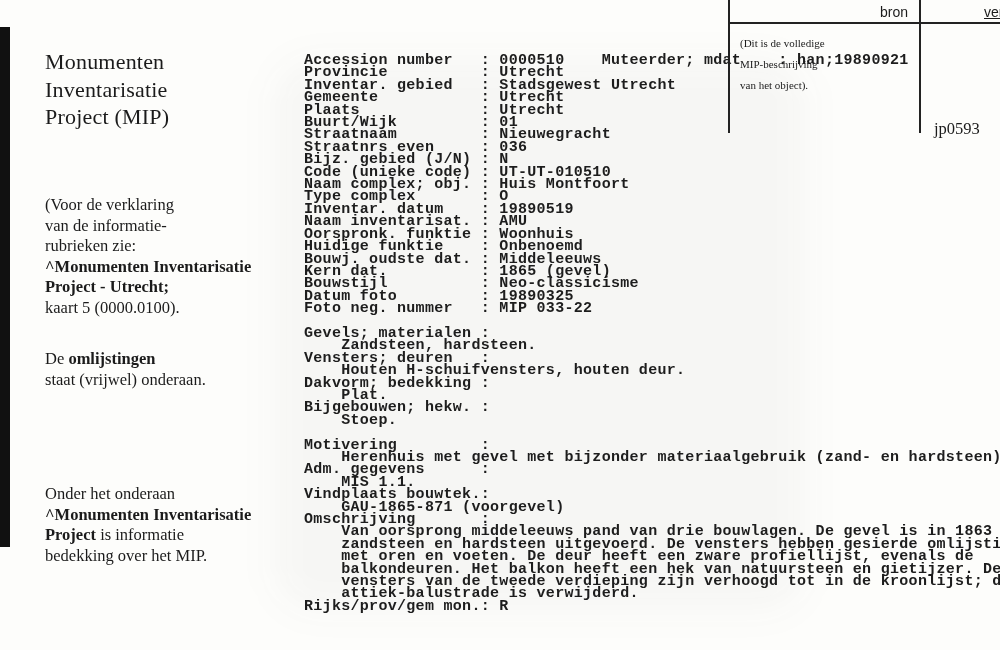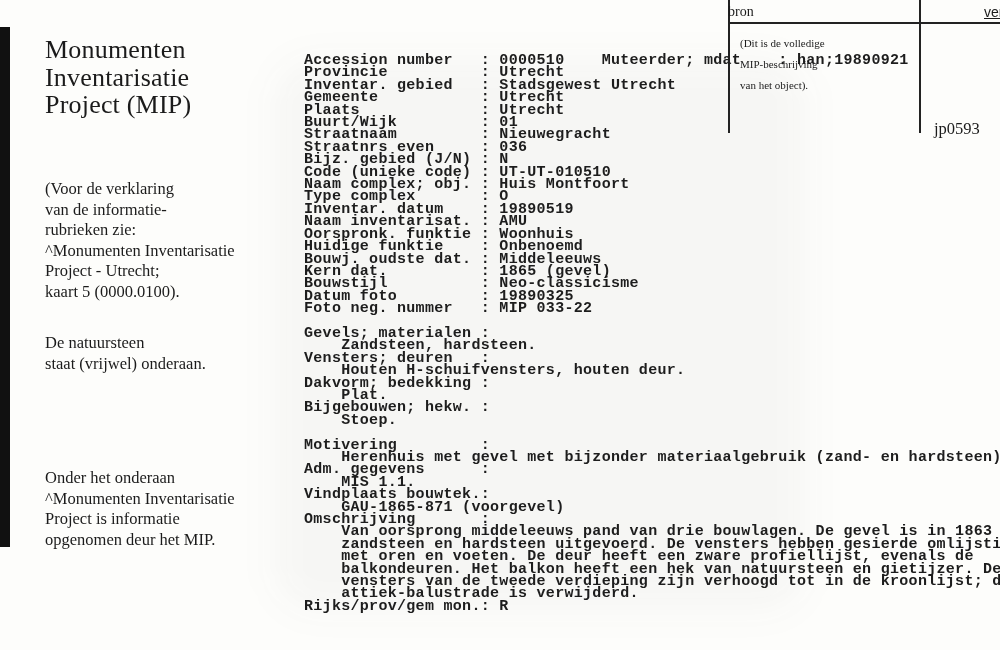--- a/index.html
+++ b/index.html
@@ -7,44 +7,44 @@
   #page{position:relative;width:1000px;height:650px;background:#fdfdfb;overflow:hidden;}
 
   
   .scan-wash{position:absolute;left:275px;top:60px;width:530px;height:550px;
     background:rgba(60,60,50,0.035);filter:blur(18px);border-radius:40px;pointer-events:none;}
 
   .edge-bar{position:absolute;left:0;top:27px;width:10px;height:520px;background:#111;}
 
   
   .sidebar{position:absolute;left:45px;top:0;width:230px;color:#1b1b1b;}
-  .page-title{position:absolute;left:0;top:36px;font-size:26px;line-height:27.5px;
+  .page-title{position:absolute;left:0;top:48px;font-size:22px;line-height:27.5px;
     white-space:pre-line;letter-spacing:0.2px;}
   .side-para{position:absolute;left:0;width:235px;font-size:16.5px;line-height:20.5px;
-    white-space:pre-line;}
-  .side-para .b{font-weight:normal;}
+    white-space:pre-line;margin-top:16px;}
+  .side-para .b{font-weight:bold;}
   .para1{top:179px;}
   .para2{top:333px;}
   .para3{top:468px;}
 
   
   .record{position:absolute;left:286px;top:37px;margin:18px;
     font-family:"Liberation Mono","DejaVu Sans Mono",monospace;
     font-size:15px;font-weight:bold;line-height:12.4px;letter-spacing:0.3px;
     color:#1d1d1d;white-space:pre;}
 
   
   .src-table{position:absolute;left:0;top:0;}
   .vline{position:absolute;top:0;width:1.5px;height:133px;background:#222;}
   .vline1{left:728px;}
   .vline2{left:919px;}
   .hline{position:absolute;left:728px;top:22px;width:272px;height:1.5px;background:#222;}
   .col-header{position:absolute;top:4px;font-family:"Liberation Sans",sans-serif;
     font-size:14px;color:#1b1b1b;}
-  .hdr-bron{left:728px;width:180px;text-align:left;font-family:Liberation Serif, serif;}
+  .hdr-bron{left:728px;width:180px;text-align:right;}
   .hdr-verwerkt{left:984px;text-decoration:underline;}
   .bron-note{position:absolute;left:740px;top:33px;width:175px;font-size:11px;
     line-height:21px;color:#1b1b1b;white-space:pre-line;}
   .verwerkt-code{position:absolute;left:934px;top:75px;font-size:16.5px;color:#1b1b1b;margin-top:44px;}
 </style>
 </head>
 <body>
 
 <div id="page">
 
@@ -55,26 +55,26 @@
   <div class="sidebar">
     <div class="page-title">Monumenten
 Inventarisatie
 Project (MIP)</div>
     <div class="side-para para1"><span>(Voor de verklaring
 van de informatie-
 rubrieken zie:
 </span><span class="b">^Monumenten Inventarisatie
 Project - Utrecht;</span><span>
 kaart 5 (0000.0100).</span></div>
-    <div class="side-para para2"><span>De </span><span class="b">natuursteen</span><span>
+    <div class="side-para para2"><span>De </span><span class="b">omlijstingen</span><span>
 staat (vrijwel) onderaan.</span></div>
     <div class="side-para para3"><span>Onder het onderaan
 </span><span class="b">^Monumenten Inventarisatie
 Project</span><span> is informatie
-opgenomen deur het MIP.</span></div>
+bedekking over het MIP.</span></div>
   </div>
 
   <pre class="record">Accession number   : 0000510    Muteerder; mdat    : han;19890921
 Provincie          : Utrecht
 Inventar. gebied   : Stadsgewest Utrecht
 Gemeente           : Utrecht
 Plaats             : Utrecht
 Buurt/Wijk         : 01
 Straatnaam         : Nieuwegracht
 Straatnrs even     : 036

